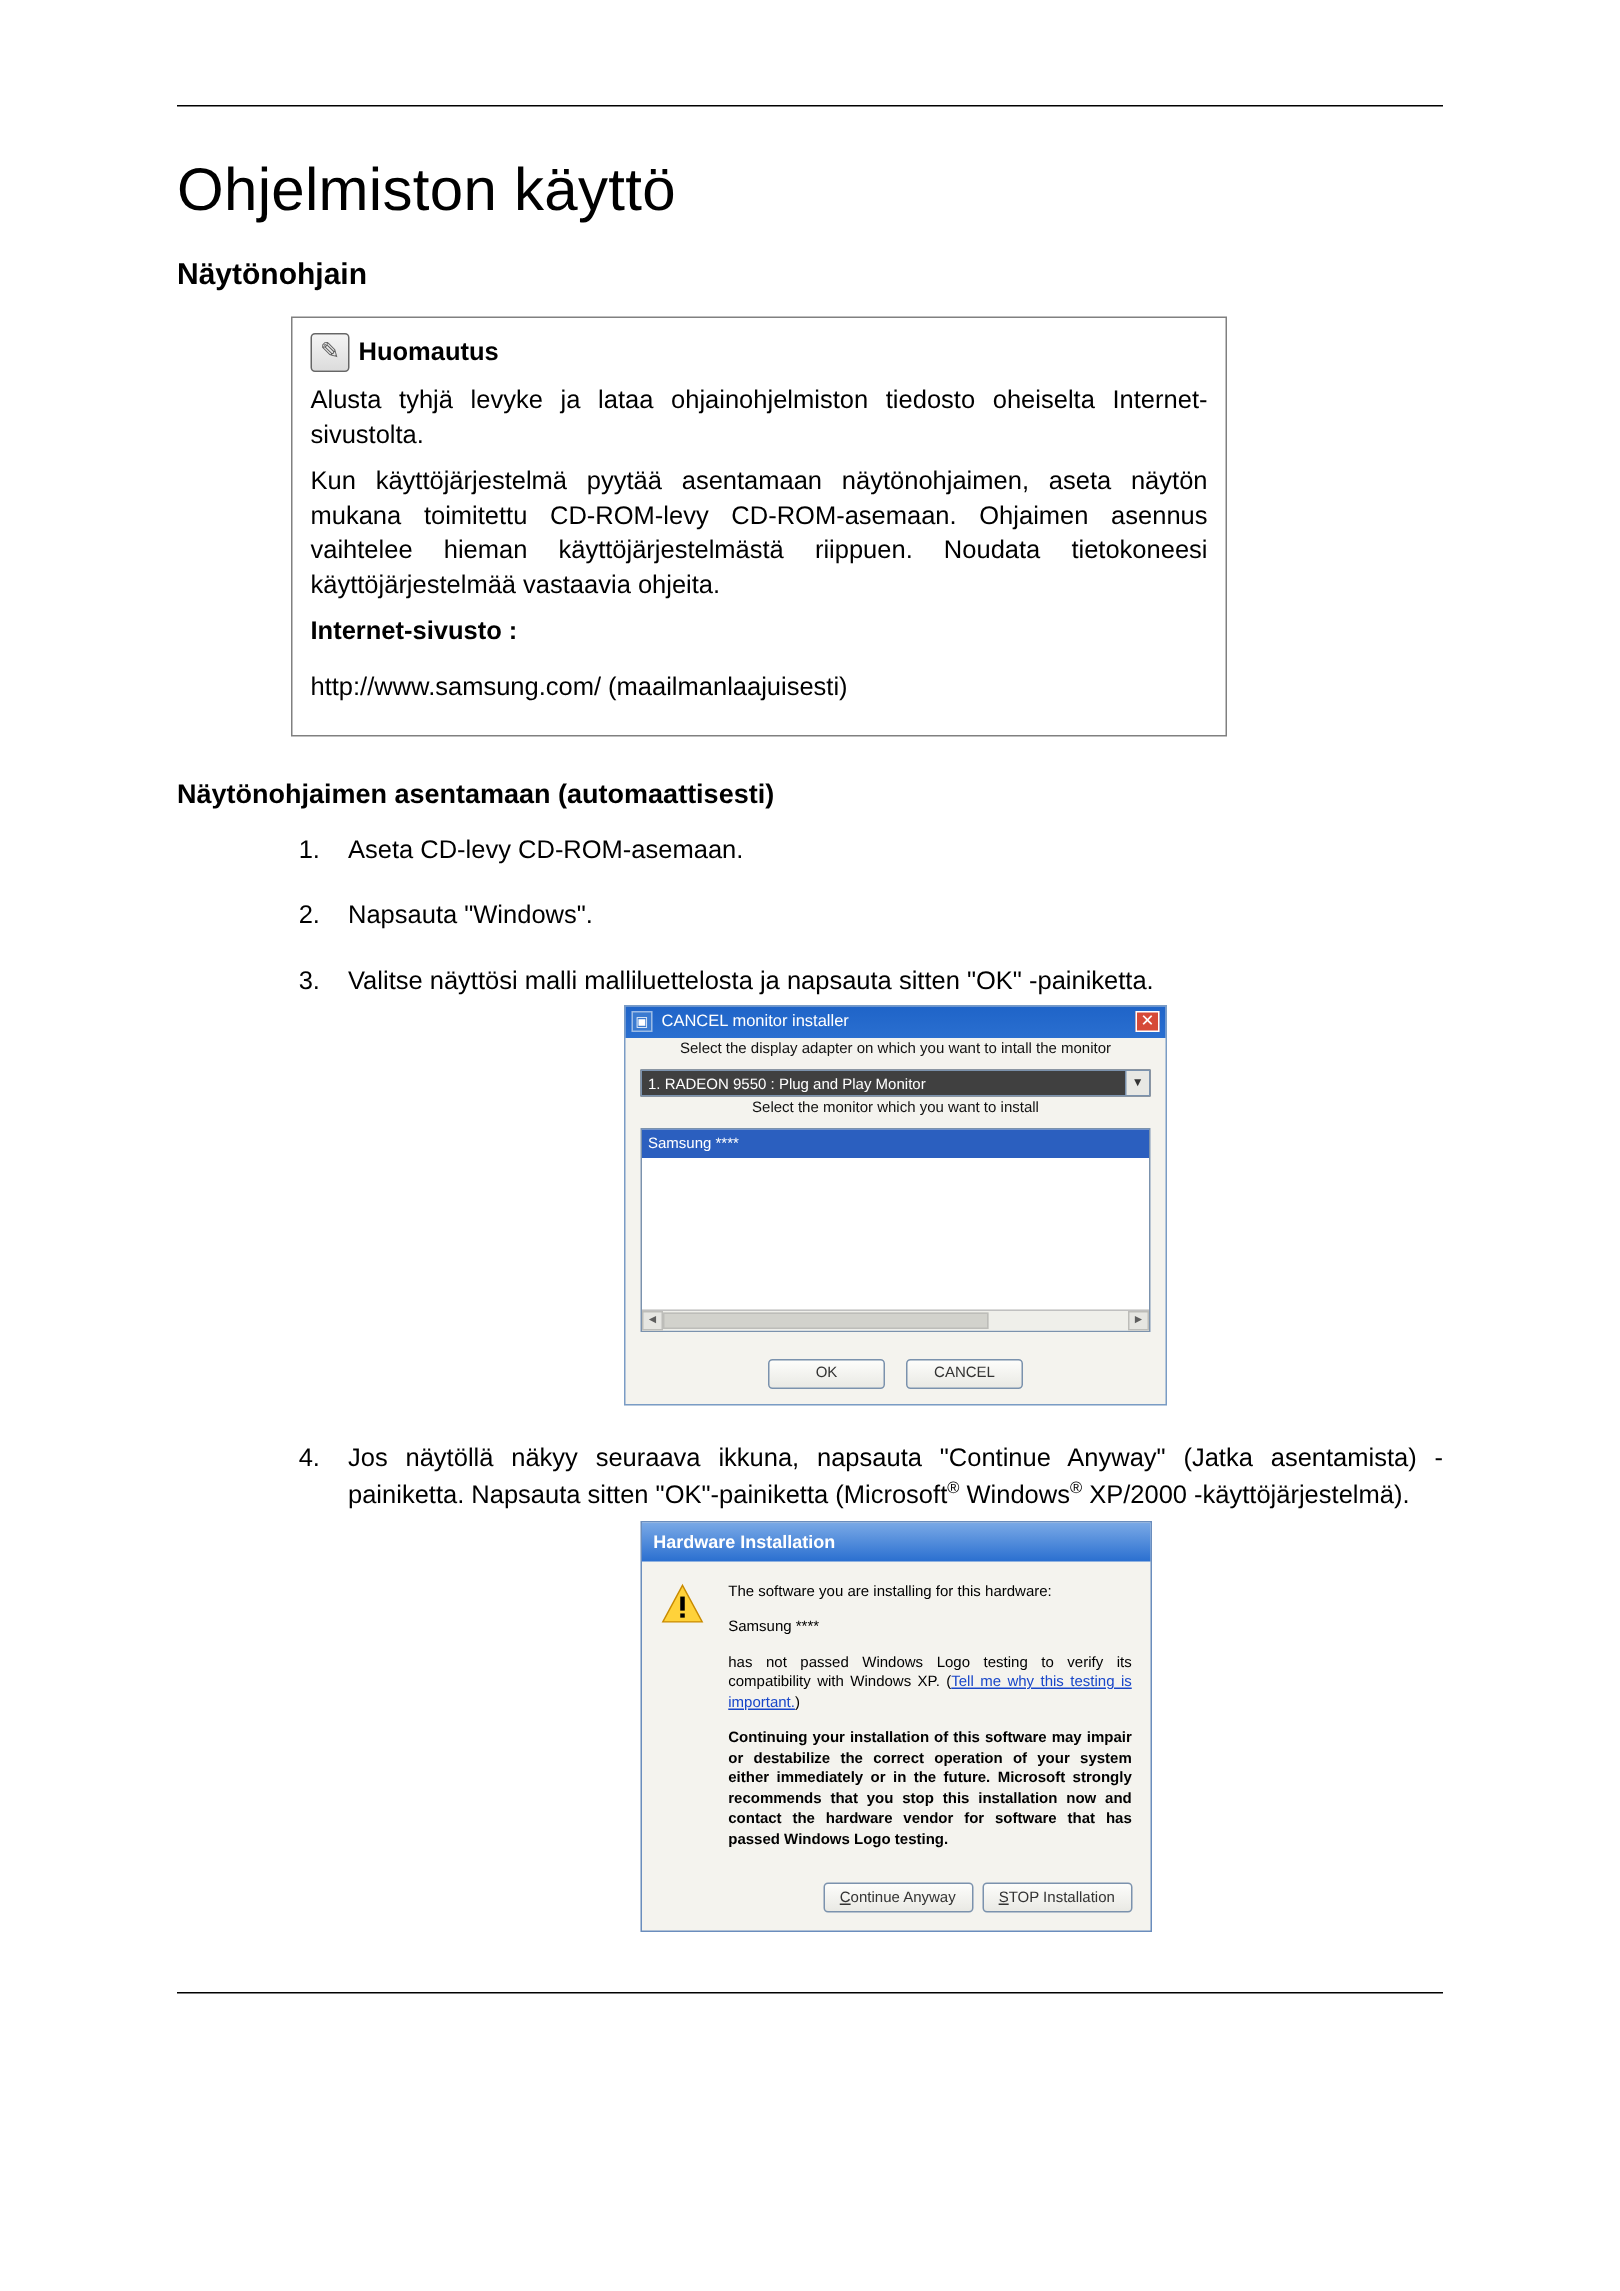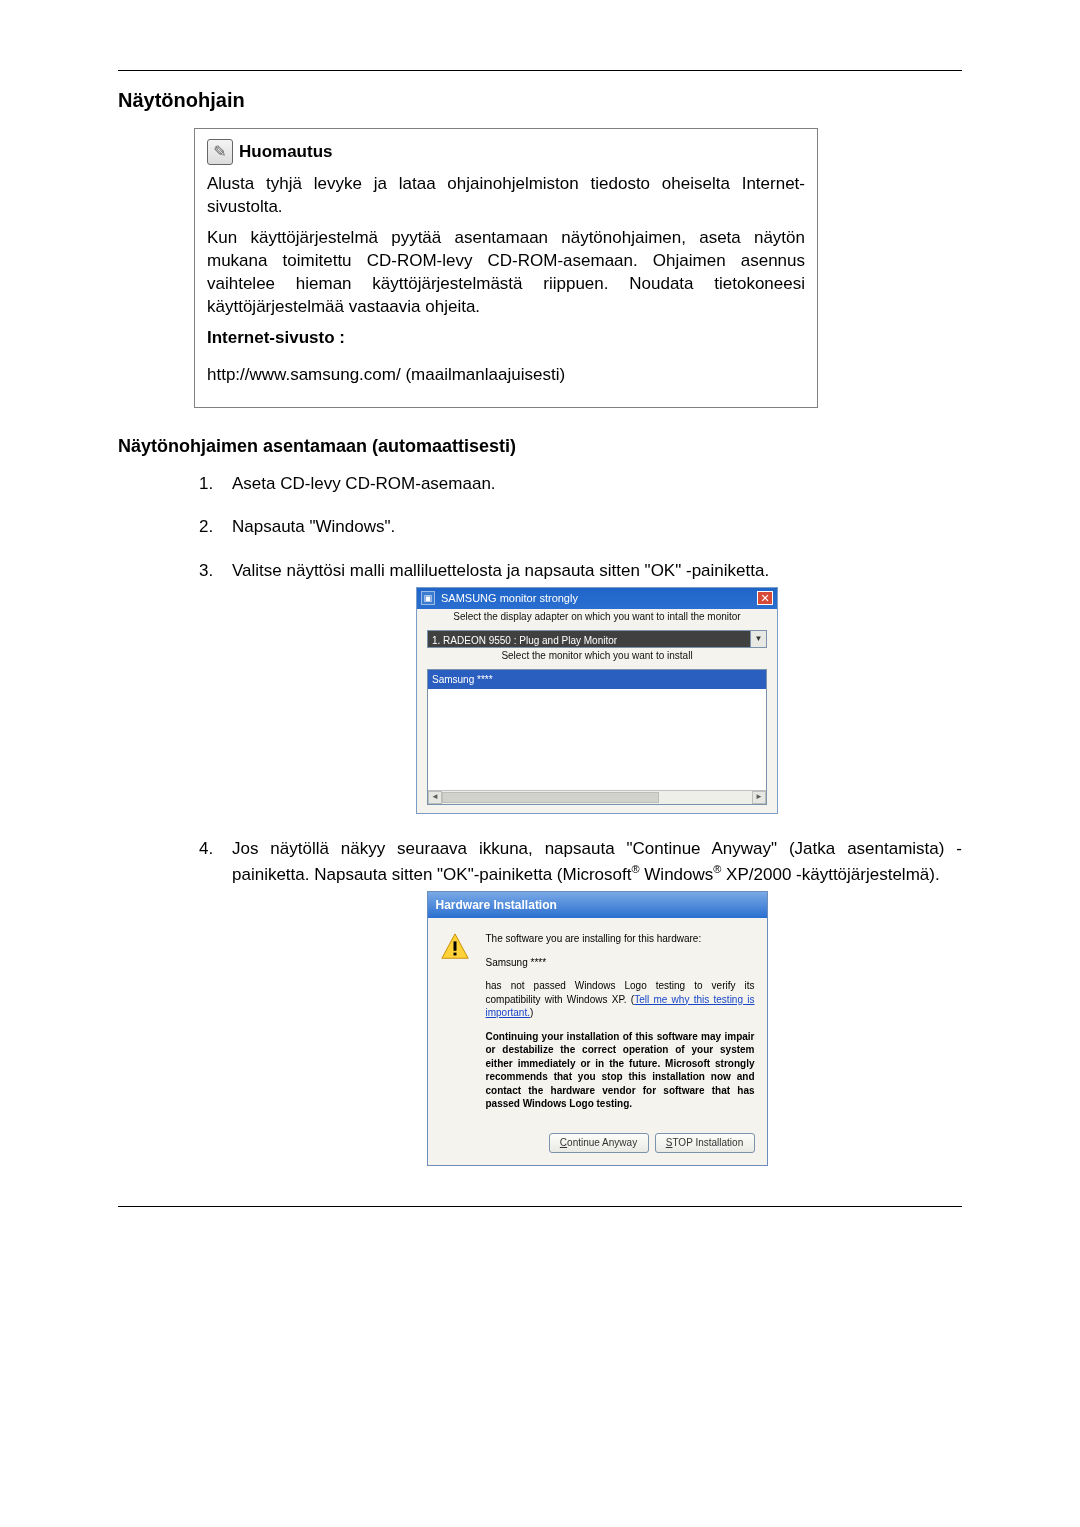--- a/index.html
+++ b/index.html
@@ -241,20 +241,21 @@
     padding: 0 6px;
   }
   .u { text-decoration: underline; }
 </style>
 </head>
 <body>
 
 <div class="page">
   <hr class="hr-top">
 
+  <h1 class="title">Ohjelmiston käyttö</h1>
 
   <h2 class="section">Näytönohjain</h2>
 
   <div class="note-box">
     <div class="note-head">
       <span class="note-icon">✎</span>
       <span class="note-label">Huomautus</span>
     </div>
     <div class="note-para">Alusta tyhjä levyke ja lataa ohjainohjelmiston tiedosto oheiselta Internet-sivustolta.</div>
     <div class="note-para">Kun käyttöjärjestelmä pyytää asentamaan näytönohjaimen, aseta näytön mukana toimitettu CD-ROM-levy CD-ROM-asemaan. Ohjaimen asennus vaihtelee hieman käyttöjärjestelmästä riippuen. Noudata tietokoneesi käyttöjärjestelmää vastaavia ohjeita.</div>
@@ -268,21 +269,21 @@
     <li>Aseta CD-levy CD-ROM-asemaan.</li>
     <li>Napsauta "Windows".</li>
     <li>
       <span>Valitse näyttösi malli malliluettelosta ja napsauta sitten "OK" -painiketta.</span>
 
       <div class="dlg-wrap">
         <div class="dlg1">
           <div class="dlg1-title">
             <span class="tl">
               <span class="ticon">▣</span>
-              <span>SAMSUNG monitor strongly</span>
+              <span>CANCEL monitor installer</span>
             </span>
             <span class="tx">✕</span>
           </div>
           <div class="dlg1-body">
             <div class="dlg1-lbl">Select the display adapter on which you want to intall the monitor</div>
             <div class="combo">
               <div class="combo-text">1. RADEON 9550 : Plug and Play Monitor</div>
               <div class="combo-arrow">▼</div>
             </div>
             <div class="dlg1-lbl" style="margin-top:0;">Select the monitor which you want to install</div>
@@ -290,20 +291,24 @@
               <div class="sel">Samsung ****</div>
               <div class="hscroll">
                 <div class="hs-btn">◄</div>
                 <div class="hs-track">
                     <div class="hs-thumb"></div>
                   </div>
                 <div class="hs-btn">►</div>
               </div>
             </div>
           </div>
+          <div class="dlg1-actions">
+            <div class="xp-btn">OK</div>
+            <div class="xp-btn">CANCEL</div>
+          </div>
         </div>
       </div>
     </li>
 
     <li>
       <span>Jos näytöllä näkyy seuraava ikkuna, napsauta "Continue Anyway" (Jatka asentamista) -painiketta. Napsauta sitten "OK"-painiketta (Microsoft</span><sup>®</sup><span> Windows</span><sup>®</sup><span> XP/2000 -käyttöjärjestelmä).</span>
 
       <div class="dlg-wrap">
         <div class="dlg2">
           <div class="dlg2-title">Hardware Installation</div>

